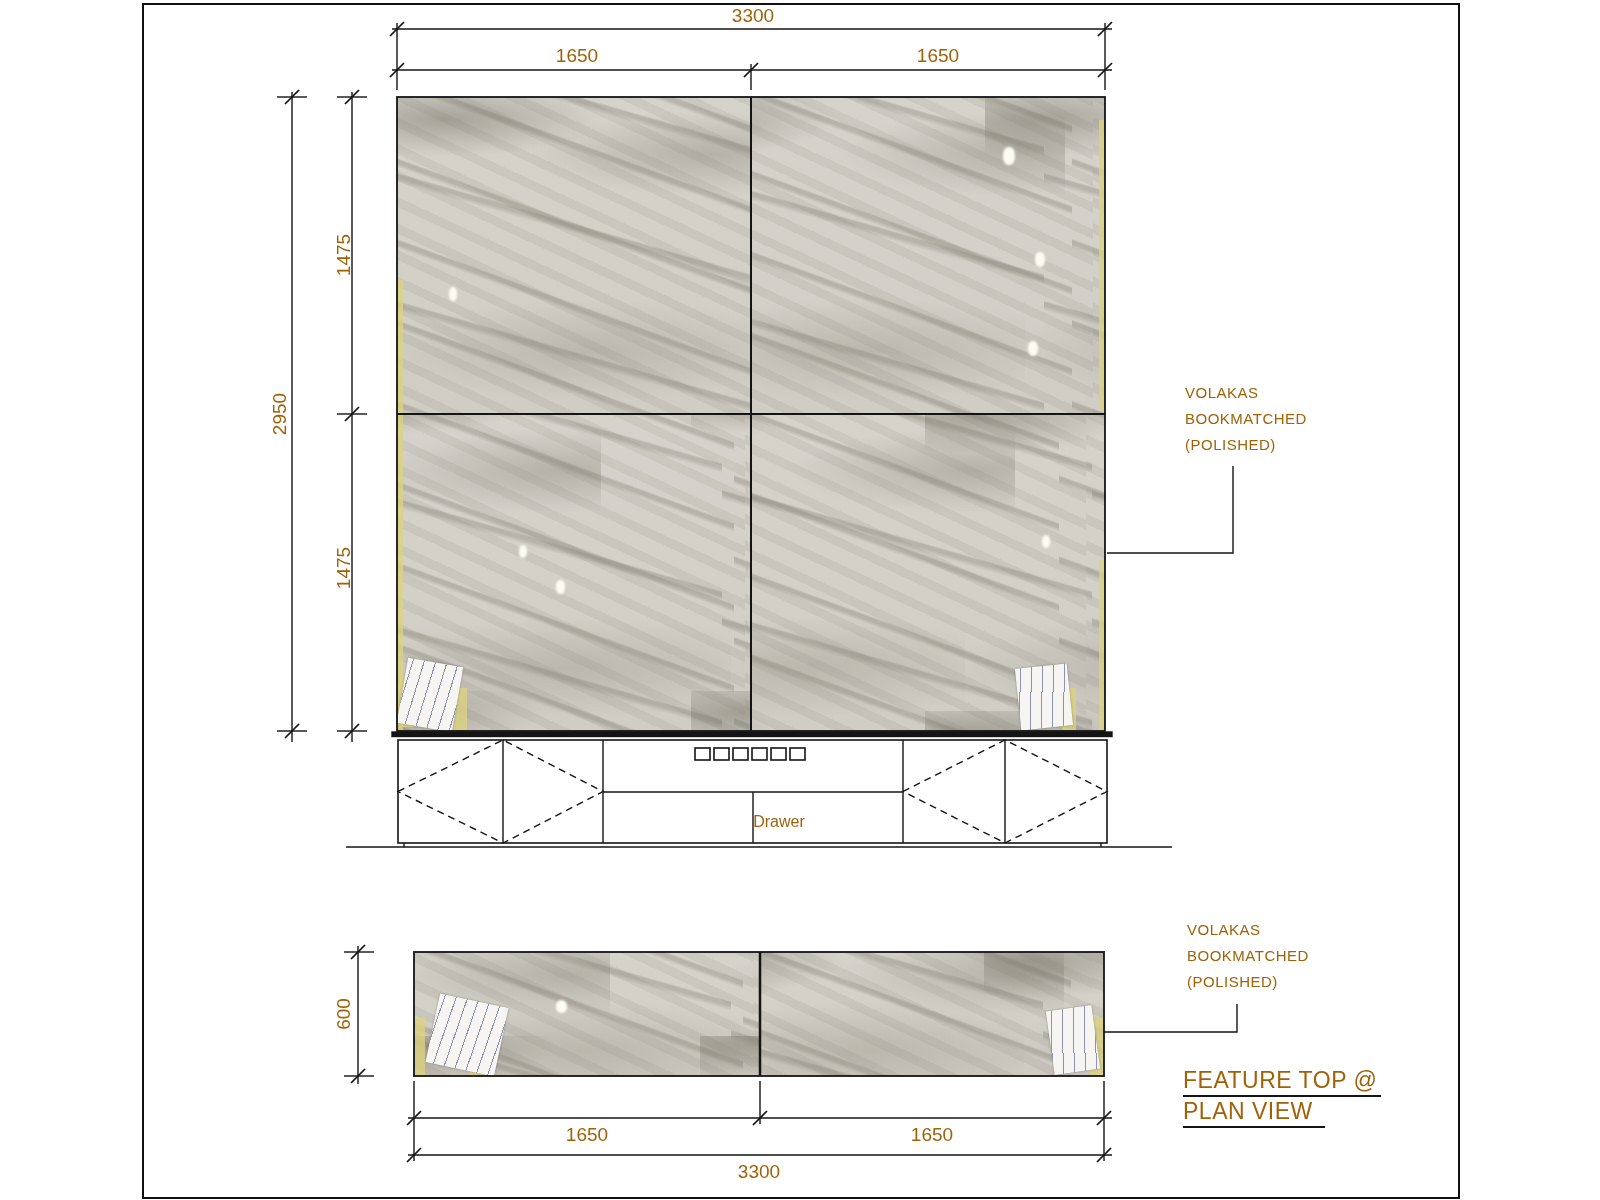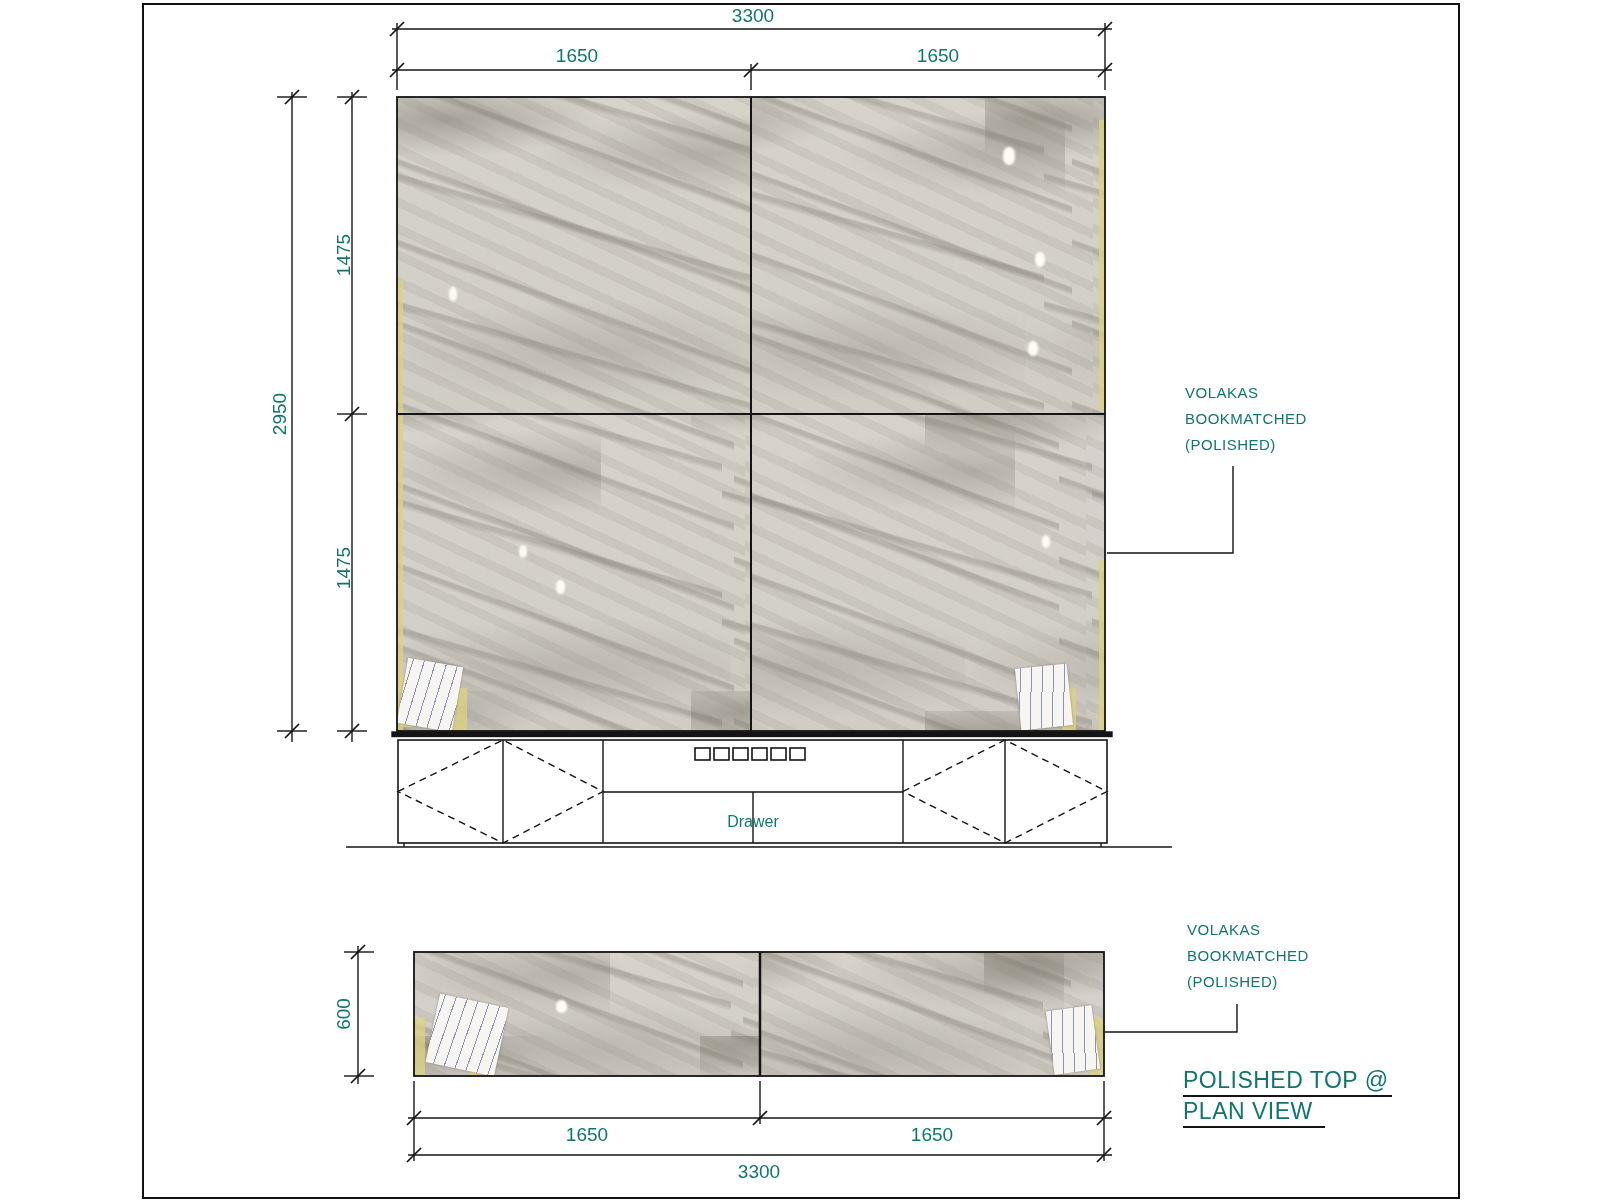--- a/index.html
+++ b/index.html
@@ -1,17 +1,17 @@
 <!DOCTYPE html>
 <html><head>
 <meta charset="utf-8">
 <style>
   html,body{margin:0;padding:0;background:#ffffff;}
   .sheet{position:relative;width:1600px;height:1200px;background:#ffffff;overflow:hidden;
-         font-family:"Liberation Sans", sans-serif;color:#0f766e;}
+         font-family:"Liberation Sans", sans-serif;color:#a16207;}
   .frame{position:absolute;left:142px;top:3px;width:1314px;height:1192px;border:2px solid #101010;}
 
   
   .marble{position:absolute;background-color:#d3d0c8;overflow:hidden;
     background-image:
       radial-gradient(ellipse 230px 55px at 14% 7%,  rgba(118,114,103,.50), rgba(118,114,103,0) 68%),
       radial-gradient(ellipse 260px 60px at 88% 18%, rgba(128,124,113,.38), rgba(128,124,113,0) 70%),
       radial-gradient(ellipse 300px 70px at 55% 80%, rgba(133,129,118,.30), rgba(133,129,118,0) 72%),
       repeating-linear-gradient(200deg, rgba(138,134,123,0) 0 26px, rgba(138,134,123,.40) 28px 31px, rgba(138,134,123,0) 35px 76px),
       repeating-linear-gradient(196deg, rgba(116,112,101,0) 0 47px, rgba(116,112,101,.30) 49px 52px, rgba(116,112,101,0) 57px 123px),
@@ -190,30 +190,30 @@
   <div class="dim dim-above" style="left:577px;top:67px">1650</div>
   <div class="dim dim-above" style="left:938px;top:67px">1650</div>
   <div class="dim dim-rot" style="left:280px;top:414px">2950</div>
   <div class="dim dim-rot" style="left:344px;top:255px">1475</div>
   <div class="dim dim-rot" style="left:344px;top:568px">1475</div>
   <div class="dim dim-rot" style="left:344px;top:1014px">600</div>
   <div class="dim dim-below" style="left:587px;top:1124px">1650</div>
   <div class="dim dim-below" style="left:932px;top:1124px">1650</div>
   <div class="dim dim-below" style="left:759px;top:1161px">3300</div>
 
-  <div class="drawer-label" style="left:753px;top:822px">Drawer</div>
+  <div class="drawer-label" style="left:779px;top:822px">Drawer</div>
 
   <div class="mat-label" style="left:1185px;top:380px">
     <div>VOLAKAS</div>
     <div>BOOKMATCHED</div>
     <div>(POLISHED)</div>
   </div>
   <div class="mat-label" style="left:1187px;top:917px">
     <div>VOLAKAS</div>
     <div>BOOKMATCHED</div>
     <div>(POLISHED)</div>
   </div>
 
   <div class="view-title" style="left:1183px;top:1066px">
-    <span class="tl" style="padding-right:4px">POLISHED TOP @</span><br>
+    <span class="tl" style="padding-right:4px">FEATURE TOP @</span><br>
     <span class="tl" style="padding-right:12px">PLAN VIEW</span>
   </div>
 </div>
 
 </body></html>

